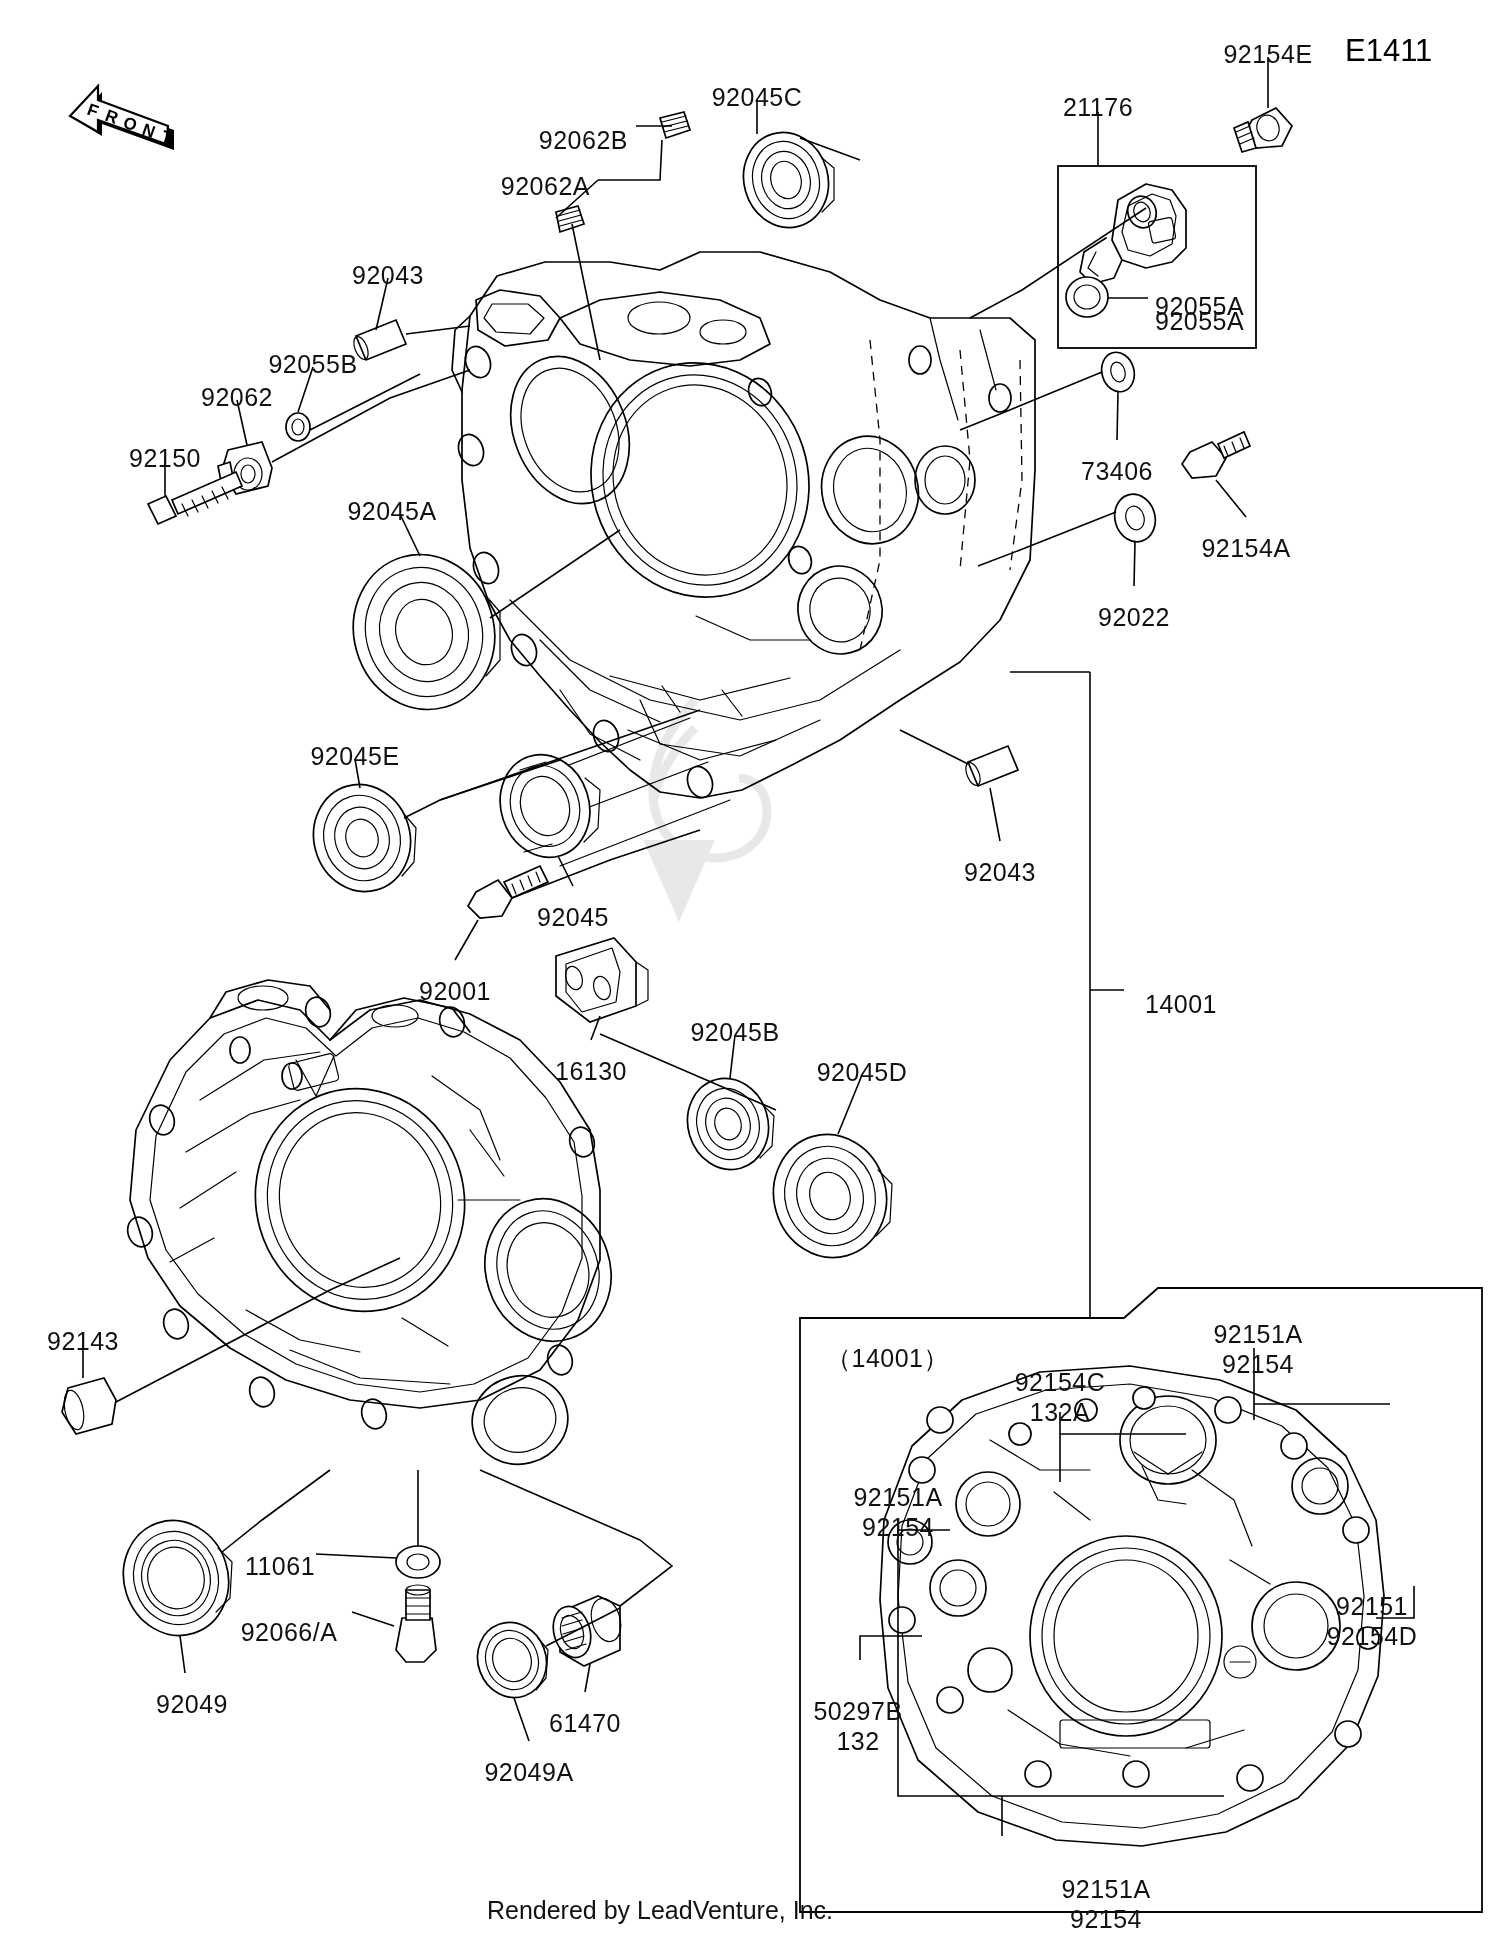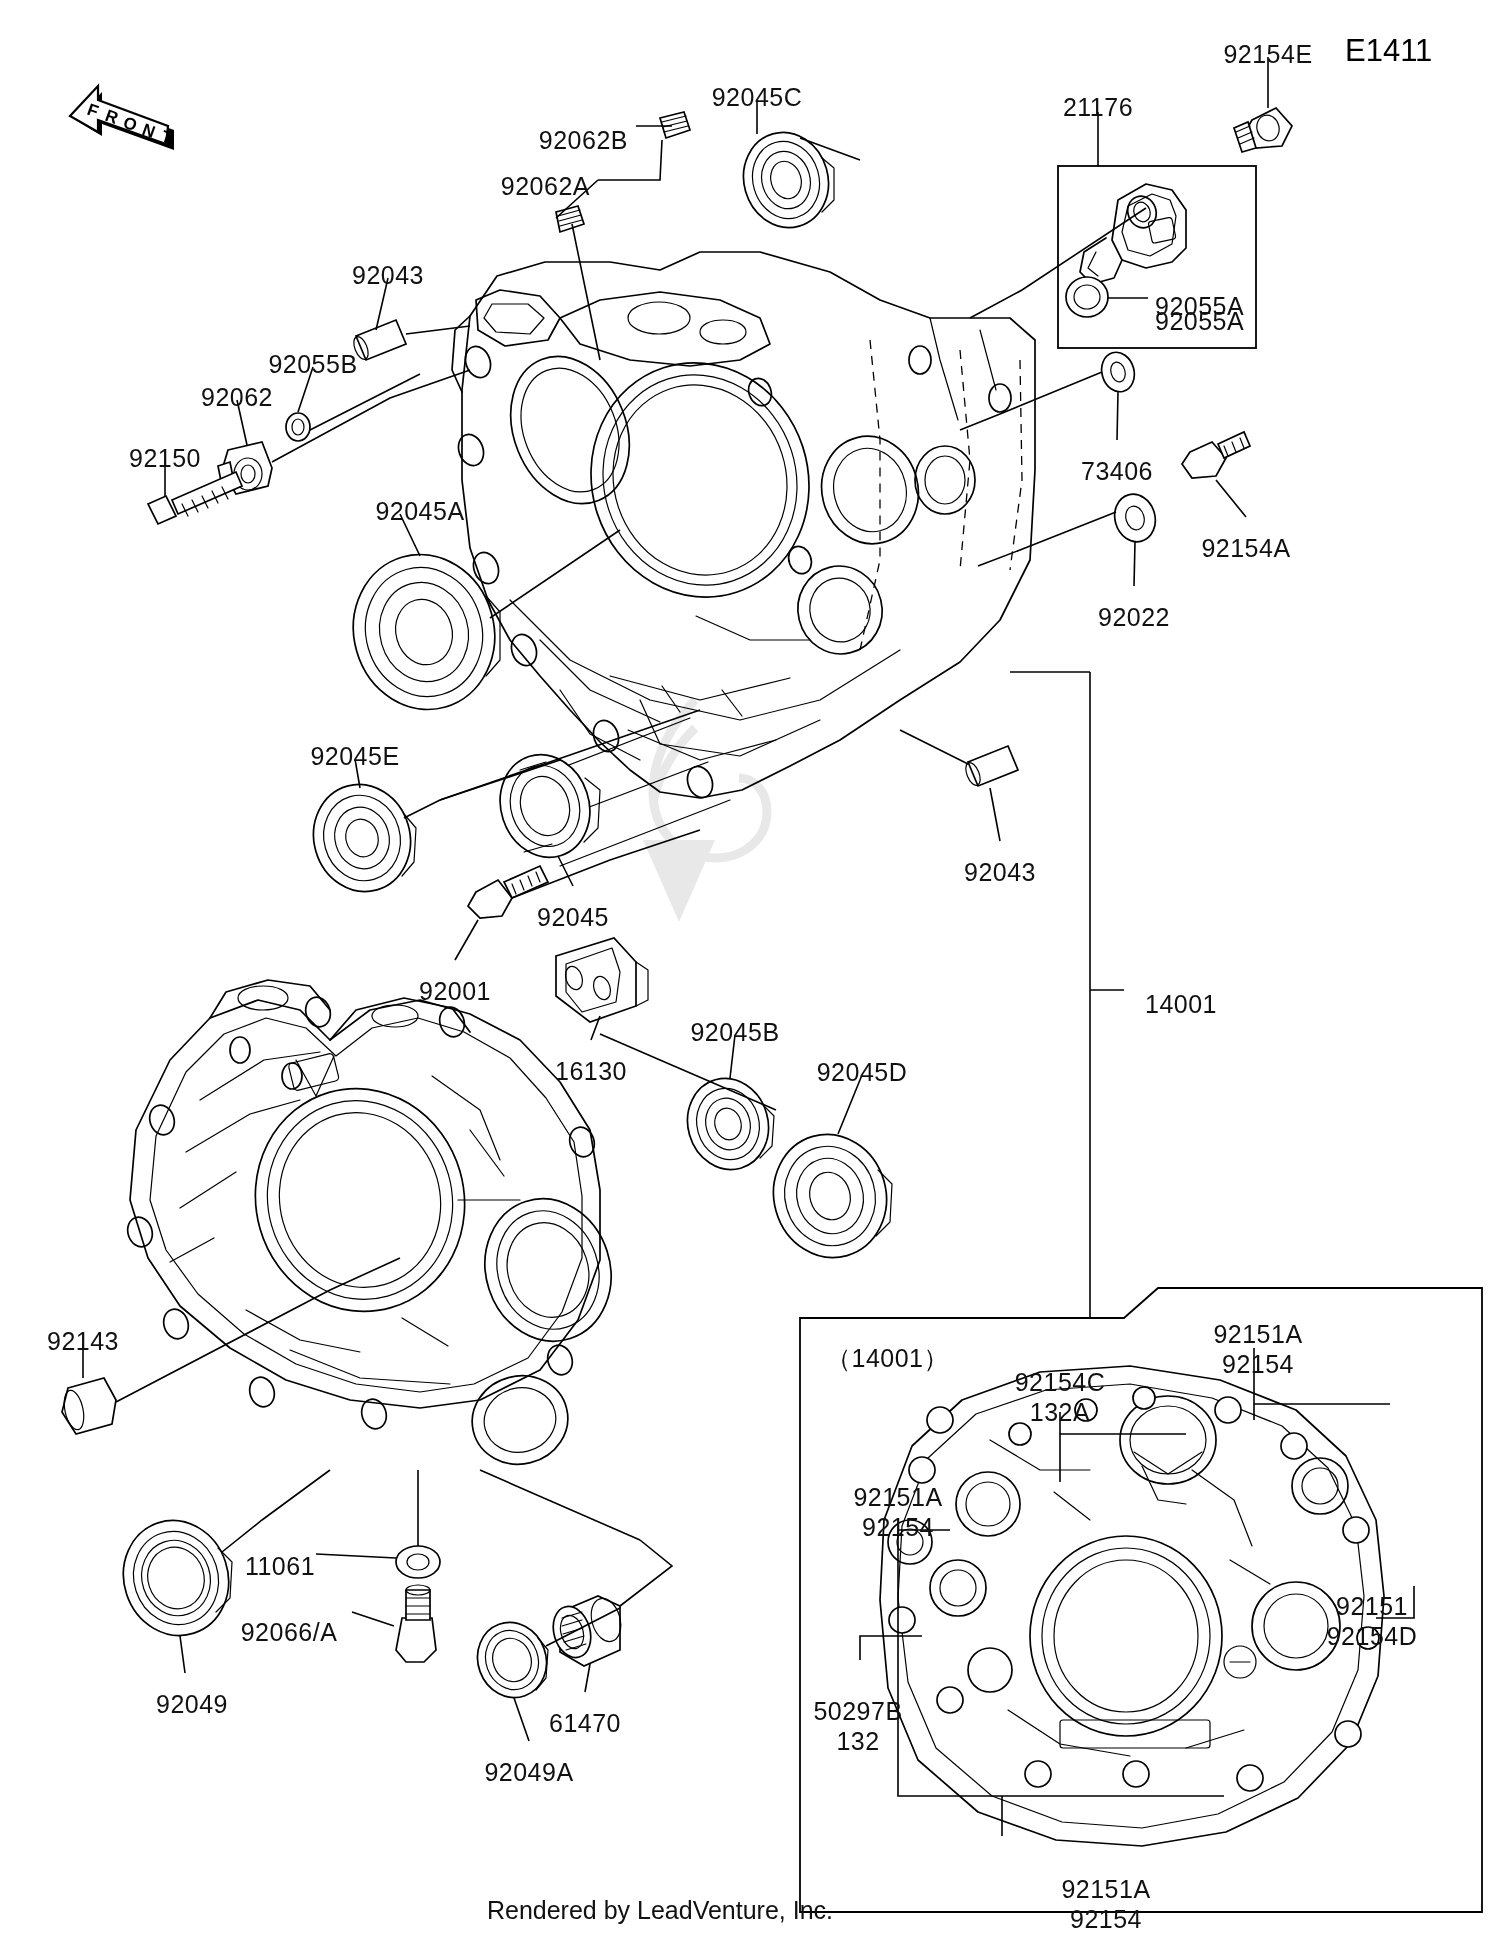--- a/index.html
+++ b/index.html
@@ -549,21 +549,21 @@
   </svg>
 
   <div id="callout-layer">
       <div class="lbl c" style="left: 757px; top: 83px;">92045C</div>
       <div class="lbl r" style="left: 628px; top: 126px;">92062B</div>
       <div class="lbl r" style="left: 590px; top: 172px;">92062A</div>
       <div class="lbl c" style="left: 388px; top: 261px;">92043</div>
       <div class="lbl c" style="left: 313px; top: 350px;">92055B</div>
       <div class="lbl c" style="left: 237px; top: 383px;">92062</div>
       <div class="lbl c" style="left: 165px; top: 444px;">92150</div>
-      <div class="lbl c" style="left: 420px; top: 497px;">92045A</div>
+      <div class="lbl c" style="left: 392px; top: 497px;">92045A</div>
       <div class="lbl c" style="left: 355px; top: 742px;">92045E</div>
       <div class="lbl c" style="left: 573px; top: 903px;">92045</div>
       <div class="lbl c" style="left: 455px; top: 977px;">92001</div>
       <div class="lbl c" style="left: 591px; top: 1057px;">16130</div>
       <div class="lbl c" style="left: 735px; top: 1018px;">92045B</div>
       <div class="lbl c" style="left: 862px; top: 1058px;">92045D</div>
       <div class="lbl c" style="left: 83px; top: 1327px;">92143</div>
       <div class="lbl c" style="left: 280px; top: 1552px;">11061</div>
       <div class="lbl c" style="left: 289px; top: 1618px;">92066/A</div>
       <div class="lbl c" style="left: 192px; top: 1690px;">92049</div>

